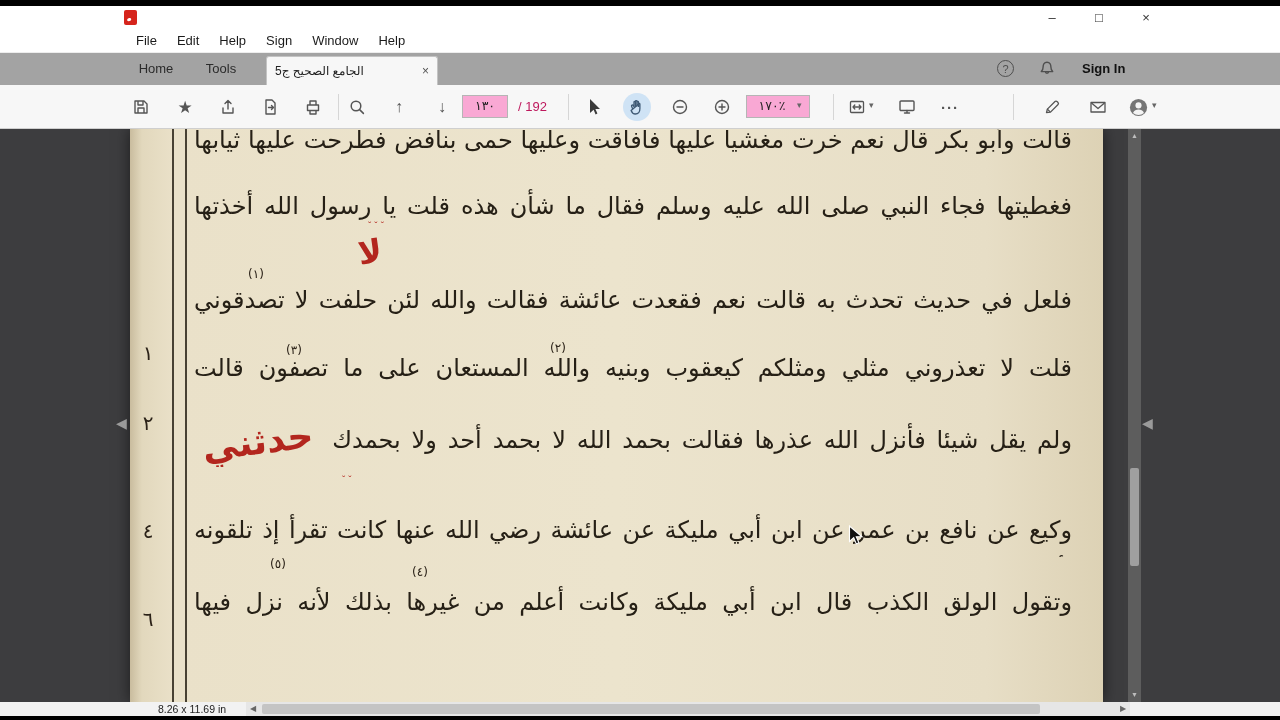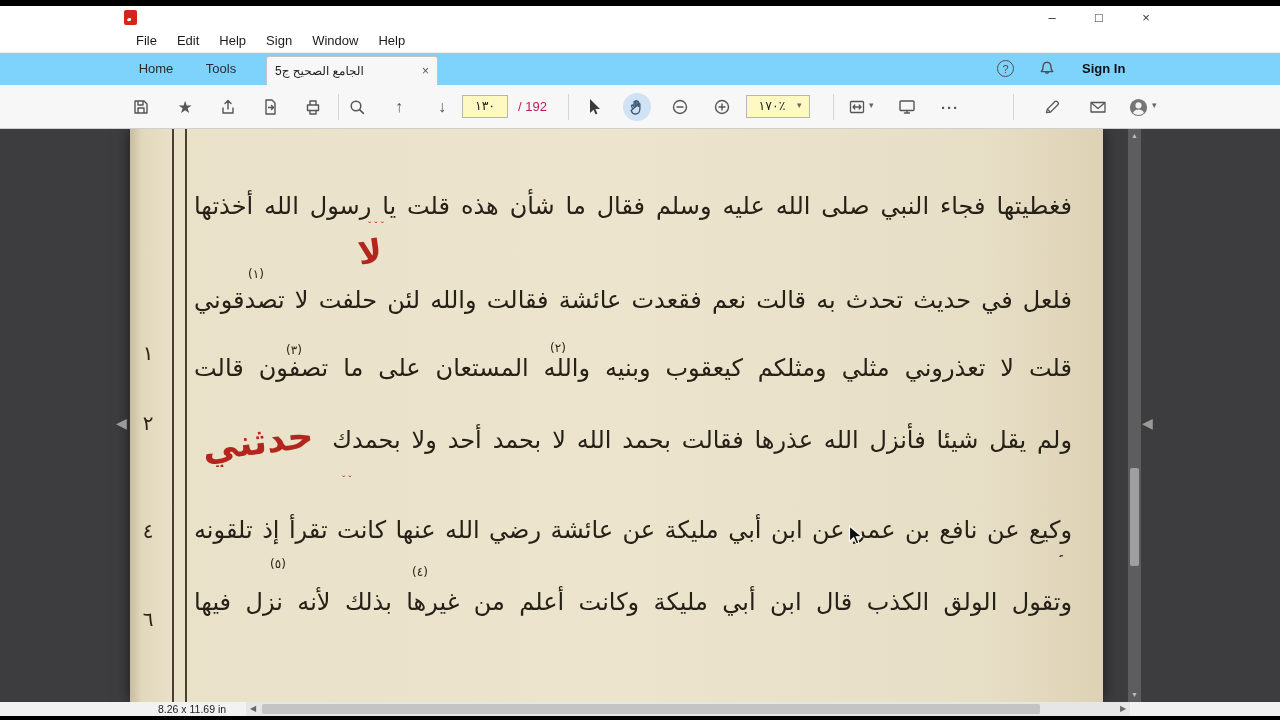--- a/index.html
+++ b/index.html
@@ -11,38 +11,38 @@
   
   .titlebar{top:6px;left:0;width:1280px;height:23px;background:#ffffff;}
   .acro-ico{left:124px;top:4px;width:13px;height:15px;background:#d6241c;border-radius:2px;}
   .title-text{left:146px;top:0;height:23px;line-height:23px;font-size:12px;color:#1b1b1b;white-space:nowrap;}
   .win-btn{top:0;width:46px;height:23px;text-align:center;line-height:23px;font-size:13px;color:#333;cursor:default;}
   
   .menubar{top:29px;left:0;width:1280px;height:24px;background:#ffffff;border-bottom:1px solid #ededed;
            display:flex;align-items:center;padding-left:126px;box-sizing:border-box;}
   .menu-item{padding:0 10px;font-size:13px;color:#1b1b1b;line-height:24px;}
   
-  .tabbar{top:53px;left:0;width:1280px;height:32px;background:#7dd3fc;}
+  .tabbar{top:53px;left:0;width:1280px;height:32px;background:#a3a3a3;}
   .tab{top:0;height:32px;line-height:32px;text-align:center;font-size:13px;color:#2b2b2b;}
   .doc-tab{top:3px;left:266px;width:172px;height:29px;background:#f7f7f7;border:1px solid #c3c3c3;border-bottom:none;
            border-radius:3px 3px 0 0;box-sizing:border-box;display:flex;align-items:center;justify-content:space-between;
            padding:0 8px;}
   .doc-tab-label{font-size:12px;color:#222;direction:rtl;white-space:nowrap;overflow:hidden;}
   .doc-tab-close{font-size:12px;color:#555;margin-left:6px;}
   .help-circle{left:997px;top:7px;width:17px;height:17px;border:1.5px solid #4f4f4f;border-radius:50%;
                text-align:center;line-height:17px;font-size:11px;color:#4f4f4f;box-sizing:border-box;}
   .bell{left:1037px;top:6px;width:20px;height:20px;}
   .signin{left:1082px;top:0;height:32px;line-height:32px;font-size:13px;font-weight:bold;color:#111;}
   
   .toolbar{top:85px;left:0;width:1280px;height:44px;background:#f7f7f7;border-bottom:1px solid #cfcfcf;box-sizing:border-box;}
   .tbi{top:8px;width:28px;height:28px;display:flex;align-items:center;justify-content:center;color:#555;}
   .tbi svg{display:block;}
   .glyph{font-size:16px;color:#555;}
   .sep{top:9px;width:1px;height:26px;background:#d6d6d6;}
-  .tb-input{top:10px;height:23px;background:#fef9c3;border:1px solid #b5b5b5;box-sizing:border-box;
+  .tb-input{top:10px;height:23px;background:#f9a8d4;border:1px solid #b5b5b5;box-sizing:border-box;
             font-size:12.5px;color:#222;text-align:center;line-height:21px;}
   .hand-active{background:#cfe3f5;border-radius:50%;}
   .caret{font-size:9px;color:#666;}
   
   .canvas{top:129px;left:0;width:1280px;height:573px;background:#3d3d3f;overflow:hidden;}
   .page{left:130px;top:0;width:973px;height:573px;overflow:hidden;
         background:linear-gradient(90deg,#c9bc9e 0px,#e2d8bd 12px,#eae1c9 45px,#ece4cd 50%,#e7dec6 88%,#ddd2b5 100%);
         box-shadow:0 0 14px rgba(0,0,0,.55);}
   .rule{top:0;bottom:0;width:2px;background:#241d12;opacity:.82;}
   .tline{left:64px;width:878px;height:48px;overflow:hidden;direction:rtl;
@@ -224,20 +224,21 @@
 
   <div class="abs page">
     <div class="abs rule" style="left:42px;"></div>
     <div class="abs rule" style="left:55px;"></div>
 
     <div class="abs mnum" style="top:212px;">١</div>
     <div class="abs mnum" style="top:282px;">٢</div>
     <div class="abs mnum" style="top:390px;">٤</div>
     <div class="abs mnum" style="top:478px;">٦</div>
 
+    <div class="abs tline" style="top:-10px;">قالت وأبو بكر قال نعم خرت مغشيا عليها فأفاقت وعليها حمى بنافض فطرحت عليها ثيابها</div>
     <div class="abs tline" style="top:56px;">فغطيتها فجاء النبي صلى الله عليه وسلم فقال ما شأن هذه قلت يا رسول الله أخذتها الحمى بنافض قال</div>
     <div class="abs tline" style="top:150px;">فلعل في حديث تحدث به قالت نعم فقعدت عائشة فقالت والله لئن حلفت لا تصدقوني ولئن</div>
     <div class="abs tline" style="top:218px;">قلت لا تعذروني مثلي ومثلكم كيعقوب وبنيه والله المستعان على ما تصفون قالت وانصرف</div>
     <div class="abs tline" style="top:290px;">
       <span>ولم يقل شيئا فأنزل الله عذرها فقالت بحمد الله لا بحمد أحد ولا بحمدك</span>
       <span class="redw">حدثني</span>
       
     </div>
     <div class="abs tline" style="top:380px;">وكيع عن نافع بن عمر عن ابن أبي مليكة عن عائشة رضي الله عنها كانت تقرأ إذ تلقونه بألسنتكم</div>
     <div class="abs tline" style="top:452px;">

